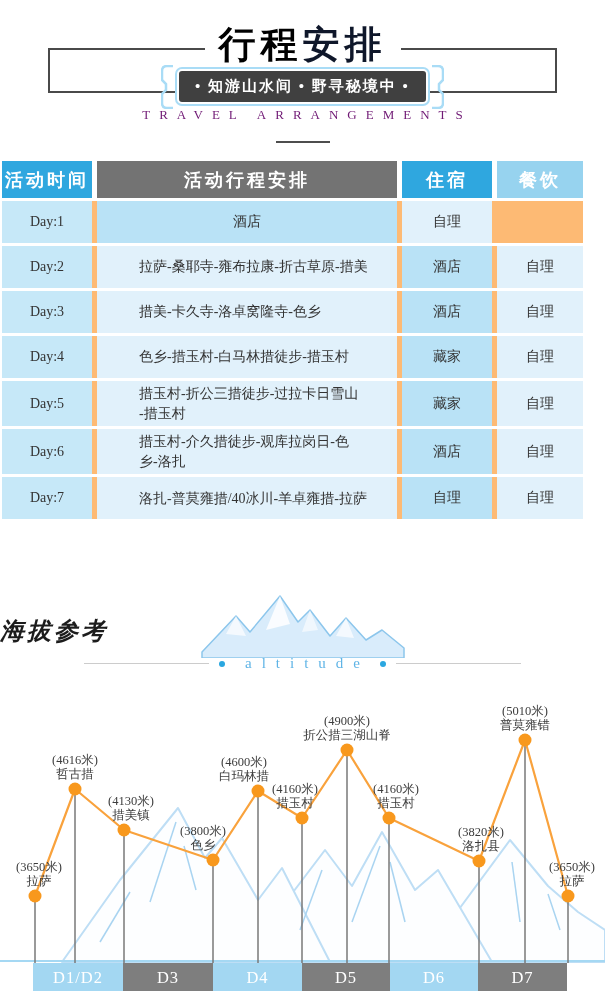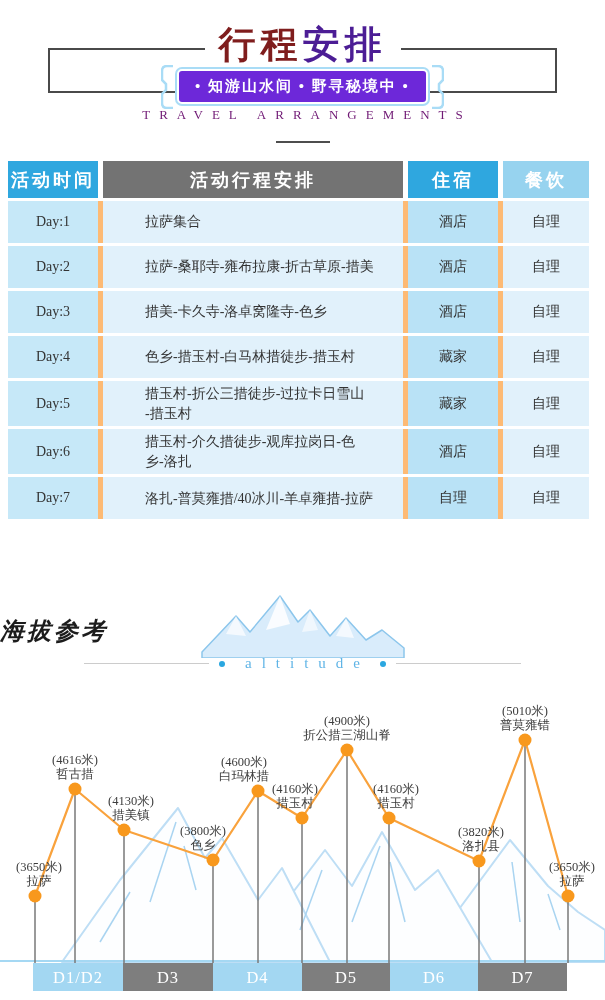--- a/index.html
+++ b/index.html
@@ -4,36 +4,36 @@
 <style>
   html,body{margin:0;padding:0;background:#fff;}
   .page{position:relative;width:605px;height:1000px;background:#fff;overflow:hidden;
         font-family:"Liberation Serif","DejaVu Serif",serif;}
 
   
   .frame{position:absolute;left:48px;top:48px;width:505px;height:41px;border:2px solid #4a4a4a;}
   .main-title{position:absolute;top:24px;left:50%;transform:translateX(-50%);
       background:#fff;padding:0 14px;font-size:37px;font-weight:bold;letter-spacing:5px;
       white-space:nowrap;line-height:1.15;z-index:3;}
-  .t-black{color:#7f1d1d;}
-  .t-blue{color:#4c1d95;}
+  .t-black{color:#000000;}
+  .t-blue{color:#0f172a;}
   .ribbon-row{position:absolute;top:69px;left:0;right:0;display:flex;justify-content:center;z-index:3;}
-  .ribbon{position:relative;background:#6d28d9;border:2px solid #fff;box-shadow:0 0 0 2px #a9dcf6;
+  .ribbon{position:relative;background:#404040;border:2px solid #fff;box-shadow:0 0 0 2px #a9dcf6;
       border-radius:5px;color:#fff;font-size:15px;font-weight:bold;letter-spacing:2px;
       padding:6px 16px;white-space:nowrap;}
   .bracket{position:absolute;top:50%;transform:translateY(-50%);}
   .bracket.left{left:-18px;}
   .bracket.right{right:-18px;transform:translateY(-50%) scaleX(-1);}
   .travel{position:absolute;top:107px;width:100%;text-align:center;font-size:13px;color:#701a75;
       letter-spacing:9px;text-indent:9px;}
   .mini-divider{position:absolute;top:141px;left:50%;transform:translateX(-50%);
       width:54px;height:2px;background:#4d4d4d;}
 
   
-  .itab{position:absolute;top:161px;left:8px;width:581px;}
+  .itab{position:absolute;top:161px;left:2px;width:581px;}
   .t-head,.t-row{display:grid;grid-template-columns:90px 1fr 90px 86px;gap:5px;}
   .t-head{height:37px;}
   .h-cell{display:flex;align-items:center;justify-content:center;color:#fff;font-weight:bold;
       font-size:18px;letter-spacing:3px;}
   .h1,.h3{background:#2fa7df;}
   .h2{background:#737373;}
   .h4{background:#97d3ef;}
   .t-row{background:#fdba74;margin-top:3px;min-height:42px;}
   .cell{display:flex;align-items:center;justify-content:center;font-size:14px;color:#333;}
   .c-day{background:#c6e8f8;}
@@ -81,21 +81,20 @@
   <div class="itab">
     <div class="t-head">
       <div class="h-cell h1">活动时间</div>
       <div class="h-cell h2">活动行程安排</div>
       <div class="h-cell h3">住宿</div>
       <div class="h-cell h4">餐饮</div>
     </div>
     <div id="table-body">
         <div class="t-row">
           <div class="cell c-day">Day:1</div>
-          <div class="cell c-plan">拉萨集合</div>
           <div class="cell c-stay">酒店</div>
           <div class="cell c-meal">自理</div>
         </div>
         <div class="t-row">
           <div class="cell c-day">Day:2</div>
           <div class="cell c-plan">拉萨-桑耶寺-雍布拉康-折古草原-措美</div>
           <div class="cell c-stay">酒店</div>
           <div class="cell c-meal">自理</div>
         </div>
         <div class="t-row">

